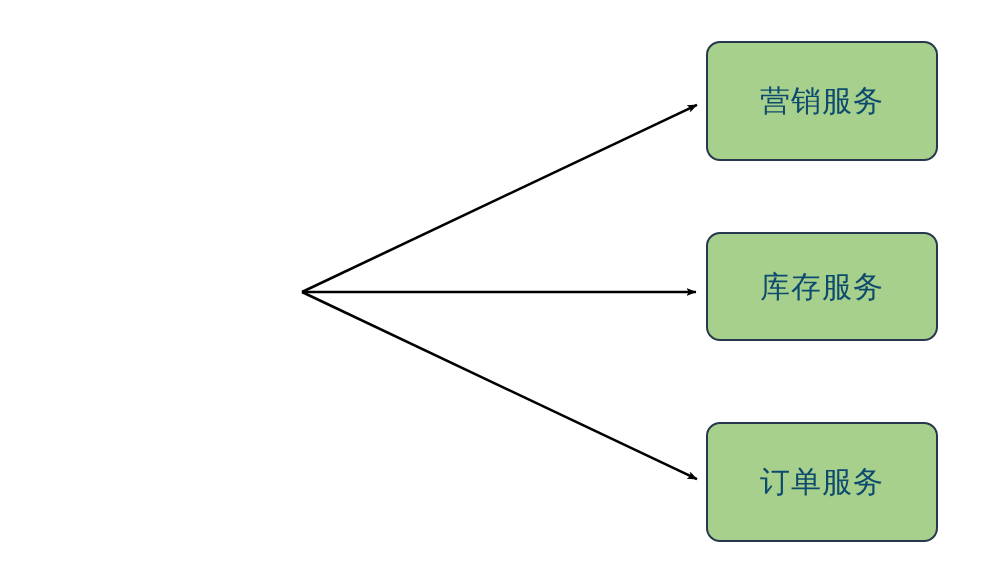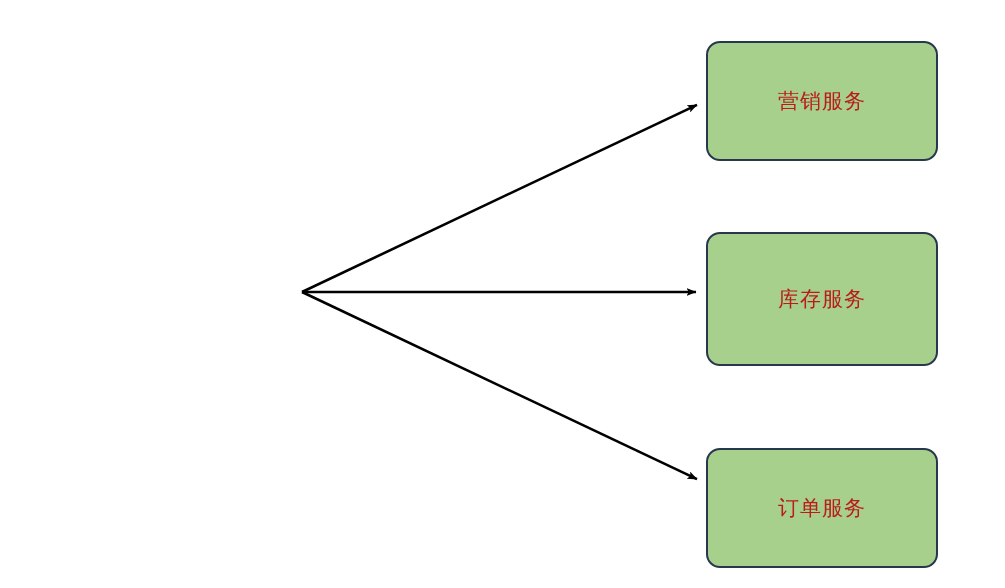--- a/index.html
+++ b/index.html
@@ -29,33 +29,33 @@
     position: absolute;
     box-sizing: border-box;
     background: #a8d08d;
     border: 2px solid #27374d;
     border-radius: 14px;
     display: flex;
     align-items: center;
     justify-content: center;
   }
   .node-label {
-    color: #b91c1c;
-    font-size: 21px;
+    color: #0c4a6e;
+    font-size: 30px;
     line-height: 1;
     letter-spacing: 1px;
     font-family: "DejaVu Sans", "Liberation Sans", sans-serif;
     white-space: nowrap;
     user-select: none;
     text-align: right;
   }
   #node-source   { left: 65px;  top: 232px; width: 237px; height: 119px; }
   #node-target-0 { left: 706px; top: 41px;  width: 232px; height: 120px; }
-  #node-target-1 { left: 706px; top: 232px; width: 232px; height: 134px; }
-  #node-target-2 { left: 706px; top: 422px; width: 232px; height: 120px; margin-top: 26px; }
+  #node-target-1 { left: 706px; top: 232px; width: 232px; height: 109px; }
+  #node-target-2 { left: 706px; top: 422px; width: 232px; height: 120px; }
 </style>
 </head>
 <body>
 
 <div id="canvas">
 
   <svg id="edge-layer" viewBox="0 0 1005 588" width="1005" height="588" xmlns="http://www.w3.org/2000/svg">
     <defs>
       <marker id="arrowhead" markerWidth="10" markerHeight="8" refX="9.5" refY="4" orient="auto" markerUnits="userSpaceOnUse">
         <path d="M0,0 L10,4 L0,8 L2.2,4 Z" fill="#000000"></path>

